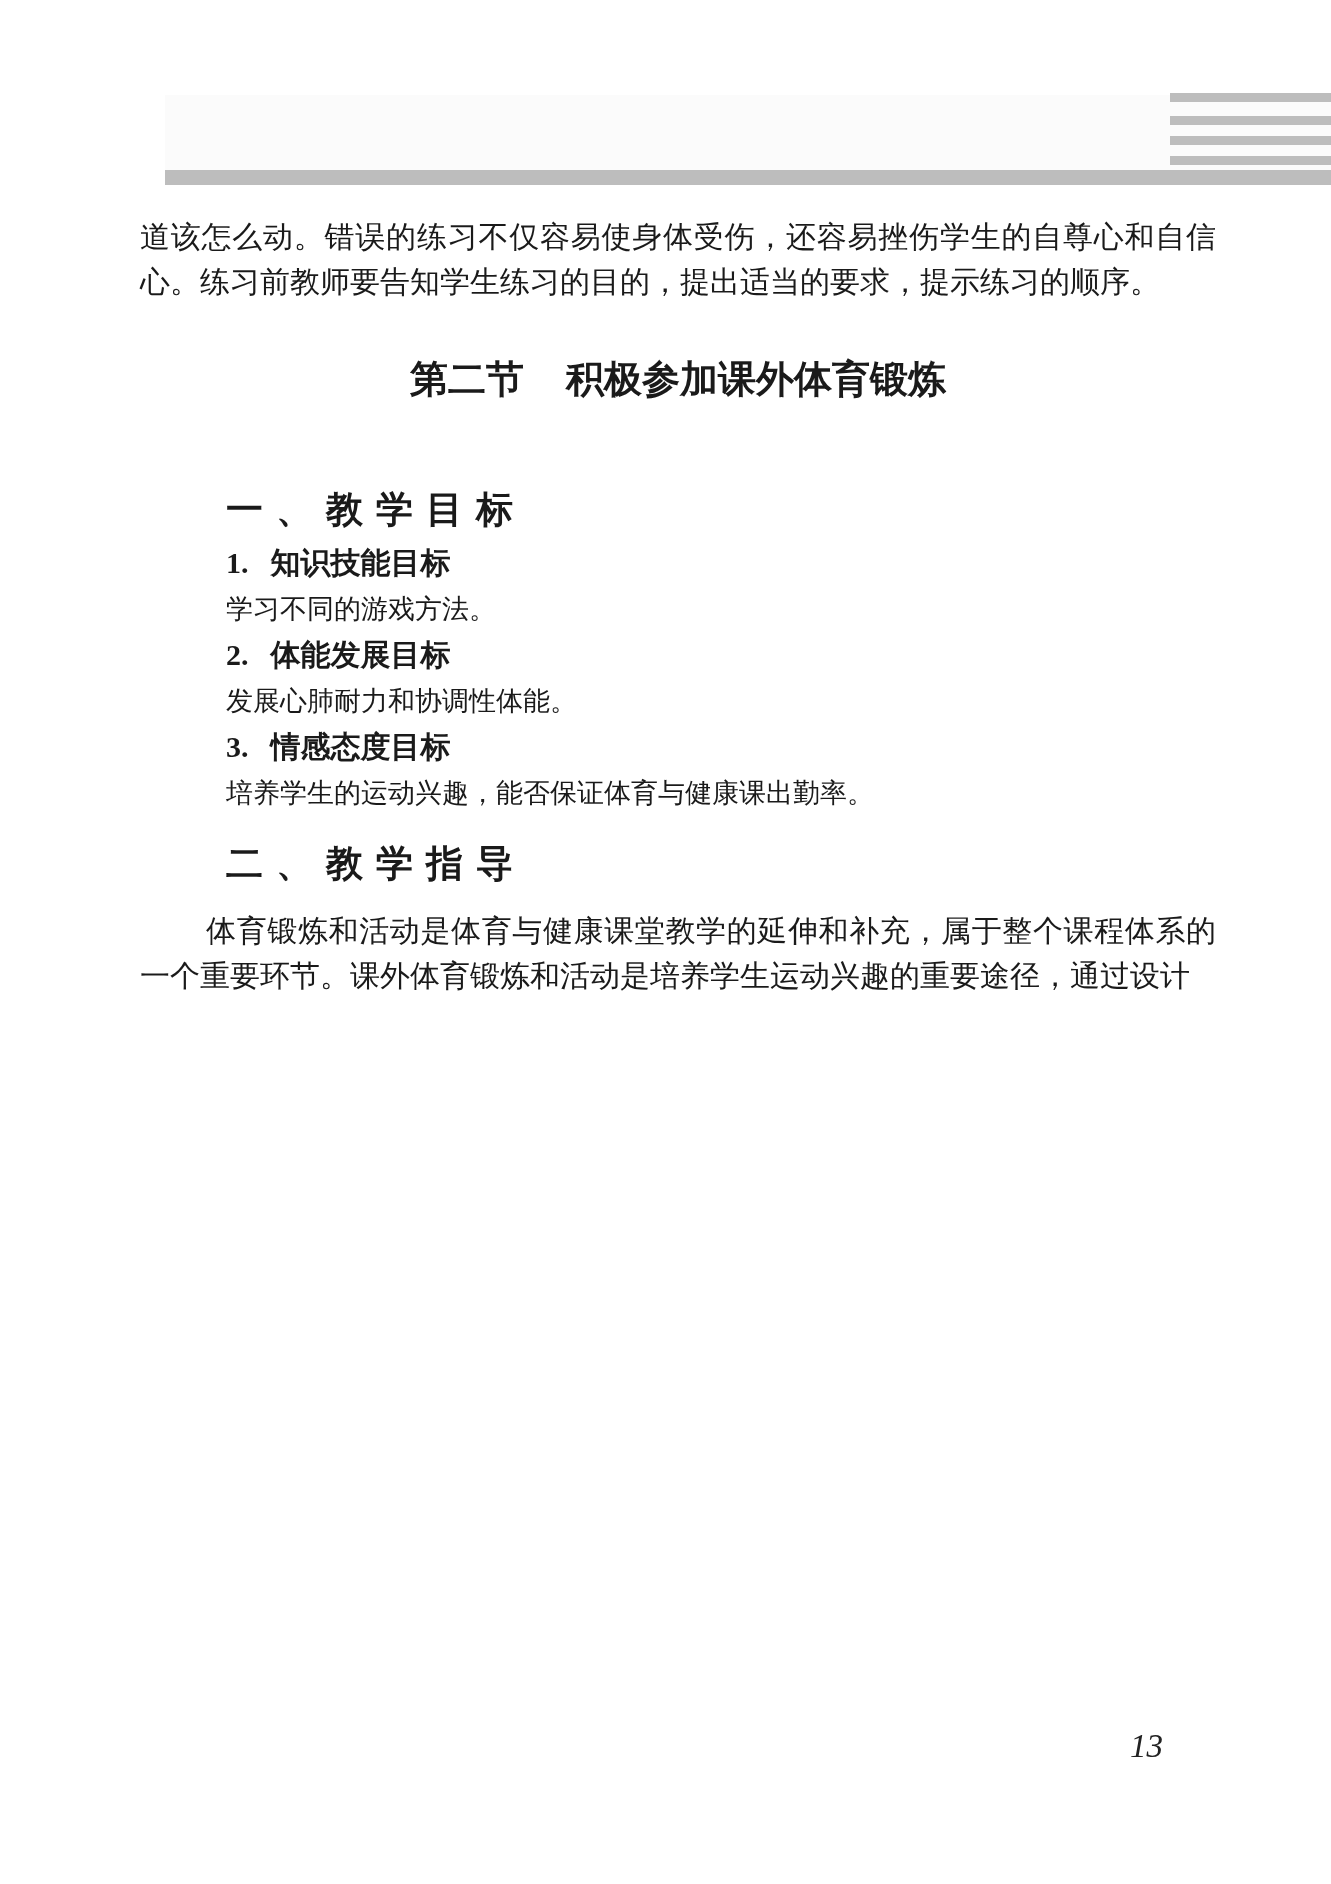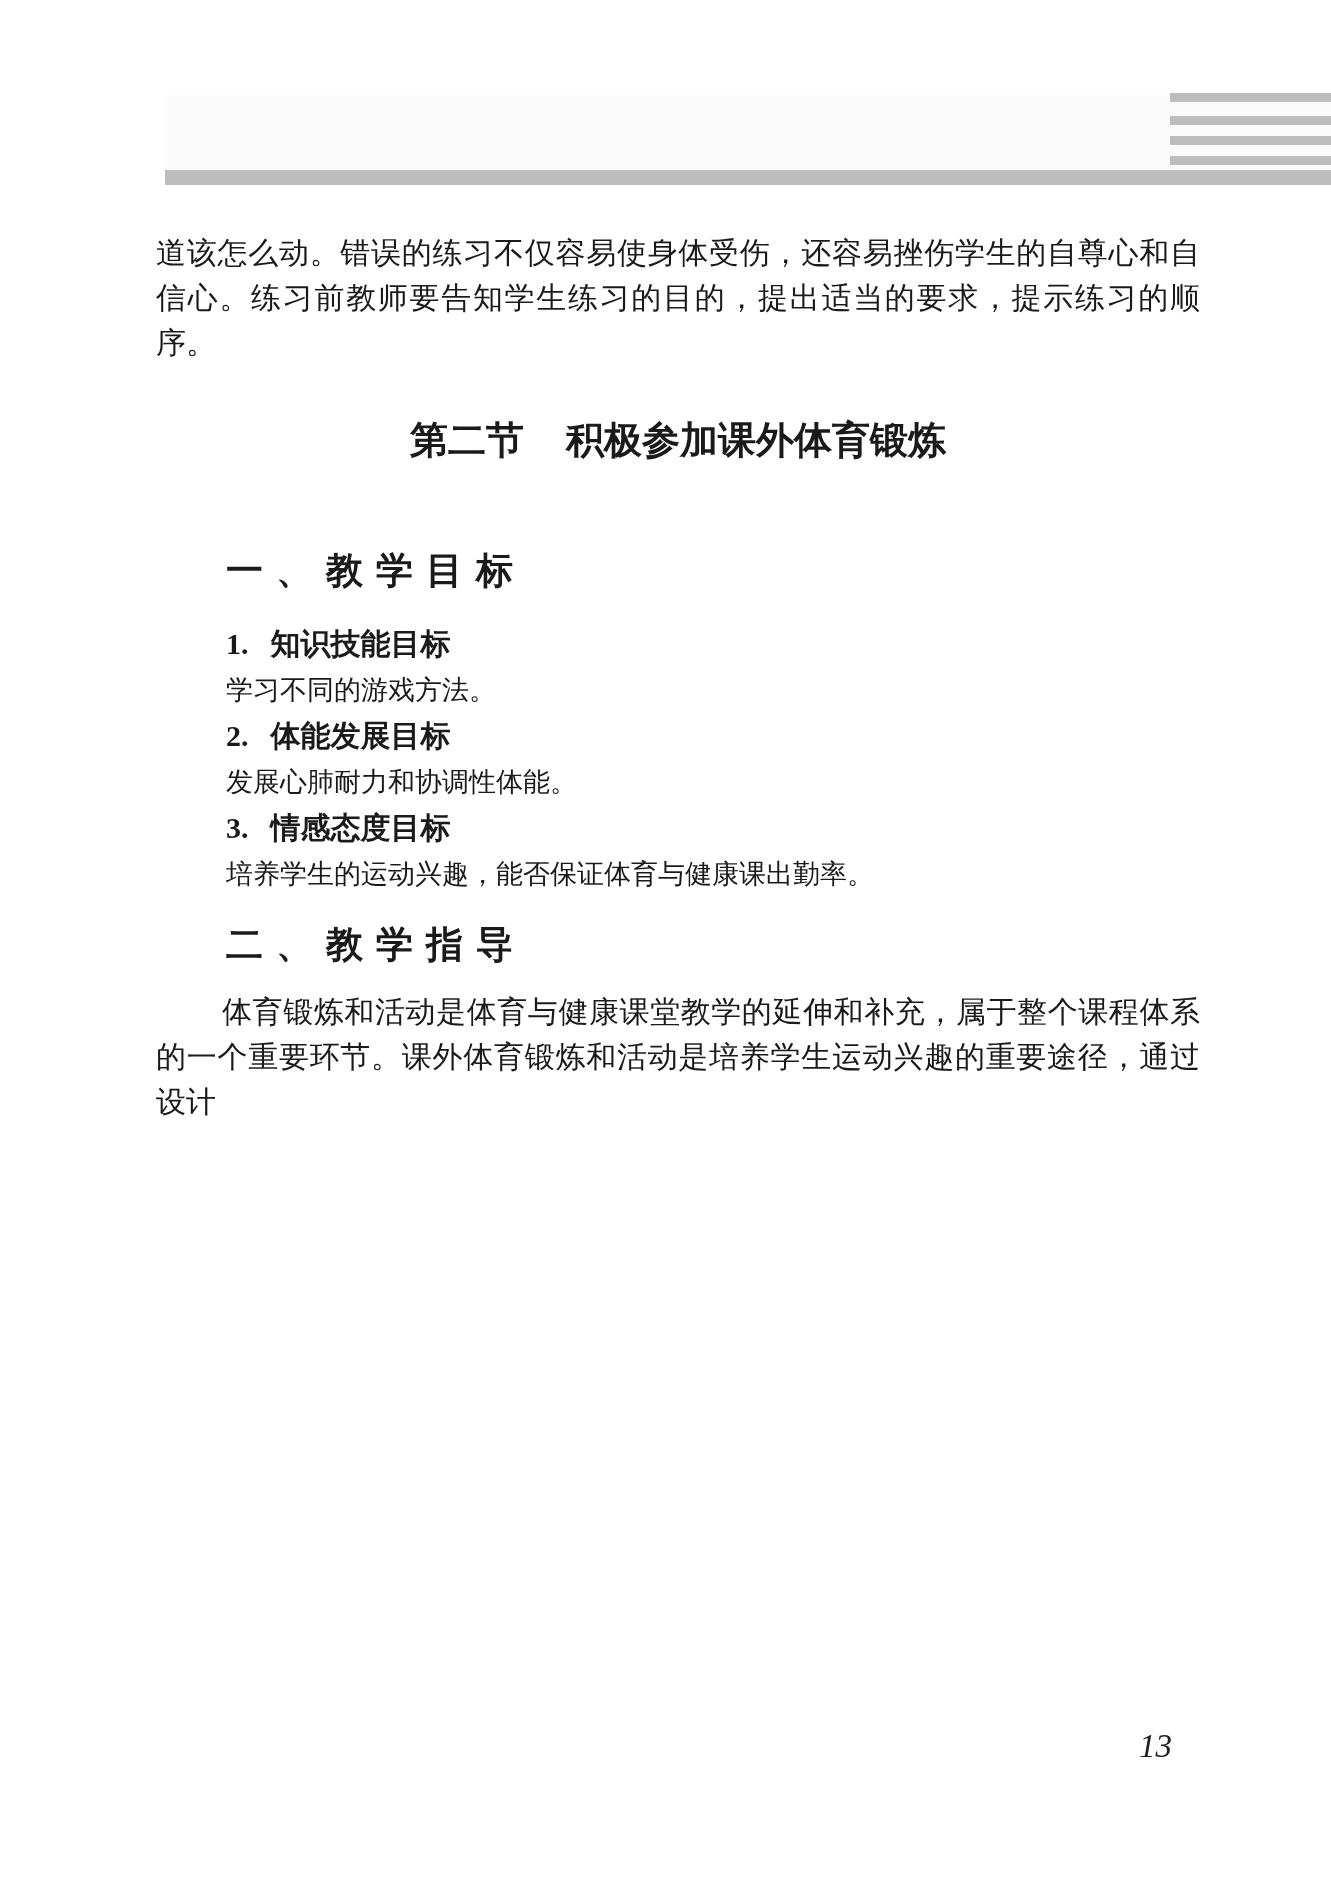--- a/index.html
+++ b/index.html
@@ -37,21 +37,21 @@
   .stripe-3 { top: 136px; }
   .stripe-4 { top: 156px; }
 
   
   .content {
     position: absolute;
     left: 140px; top: 214px;
     width: 1076px;
   }
   .body-par {
-    margin: 16px;
+    margin: 0;
     font-size: 30px;
     line-height: 45px;
     text-align: justify;
     text-justify: inter-character;
   }
   .indent { text-indent: 2.2em; }
 
   
   .brush-heading {
     margin: 0 0 0 86px;
@@ -70,21 +70,21 @@
     margin: 44px 0 0 0;
     font-size: 38px;
     line-height: 62px;
     font-weight: bold;
     text-align: center;
     white-space: nowrap;
   }
   .chapter-gap { display: inline-block; width: 42px; }
 
   
-  .goal-items { margin-top: 20px; }
+  .goal-items { margin-top: 0; }
   .goal-label {
     margin: 0 0 0 86px;
     font-size: 30px;
     line-height: 46px;
     font-weight: bold;
   }
   .goal-num {
     font-family: "Liberation Serif", "DejaVu Serif", serif;
     font-weight: bold;
   }
@@ -96,21 +96,21 @@
   .goal-desc {
     margin: 0 0 0 86px;
     font-size: 27px;
     line-height: 46px;
   }
   .guidance-par { margin-top: 14px; }
 
   
   .page-number {
     position: absolute;
-    top: 1728px; right: 159px;
+    top: 1728px; right: 168px;
     font-size: 33px;
     font-style: italic;
     font-family: "Liberation Serif", "DejaVu Serif", serif;
     color: #222;
   }
 </style>
 </head>
 <body>
 
 <div class="page">

